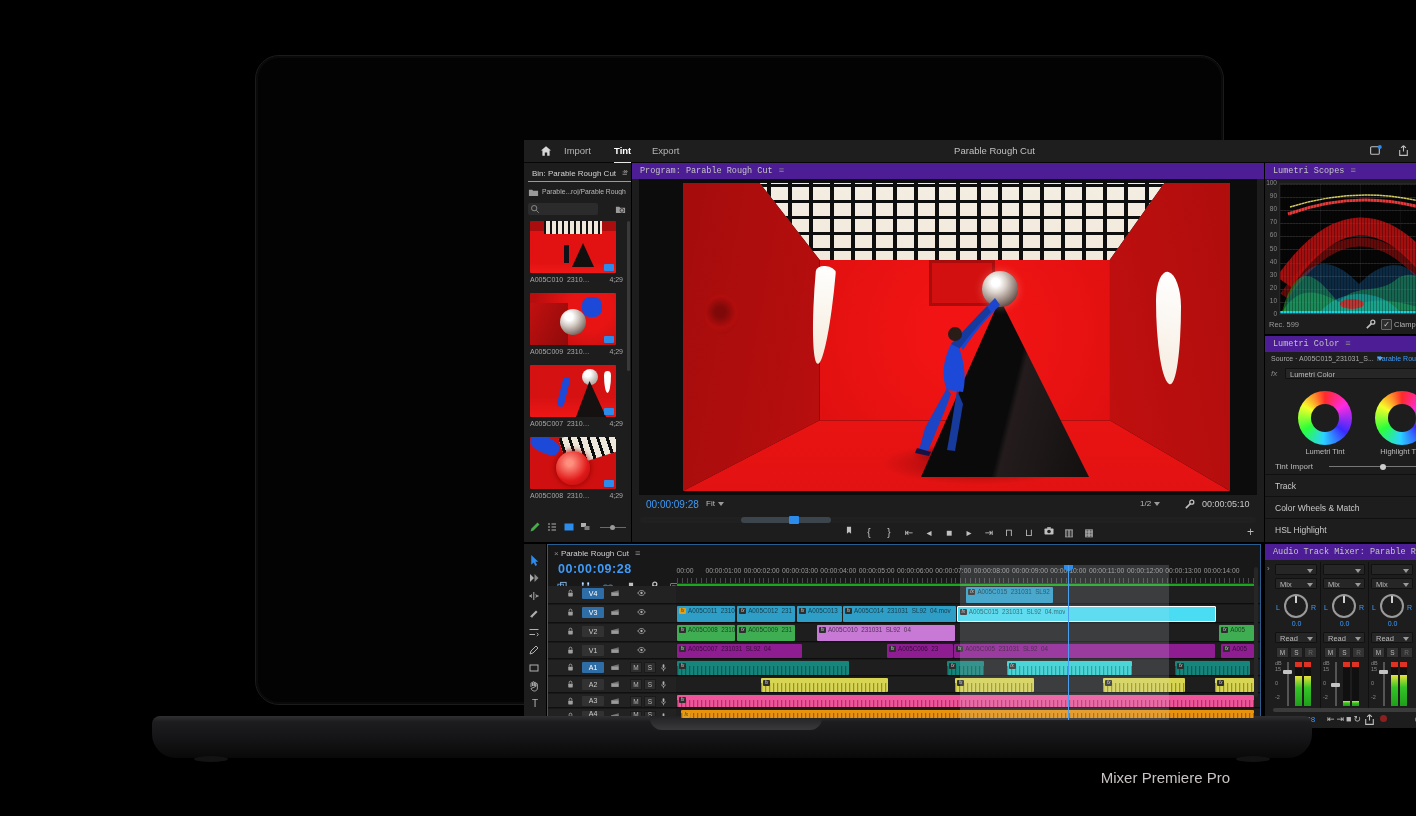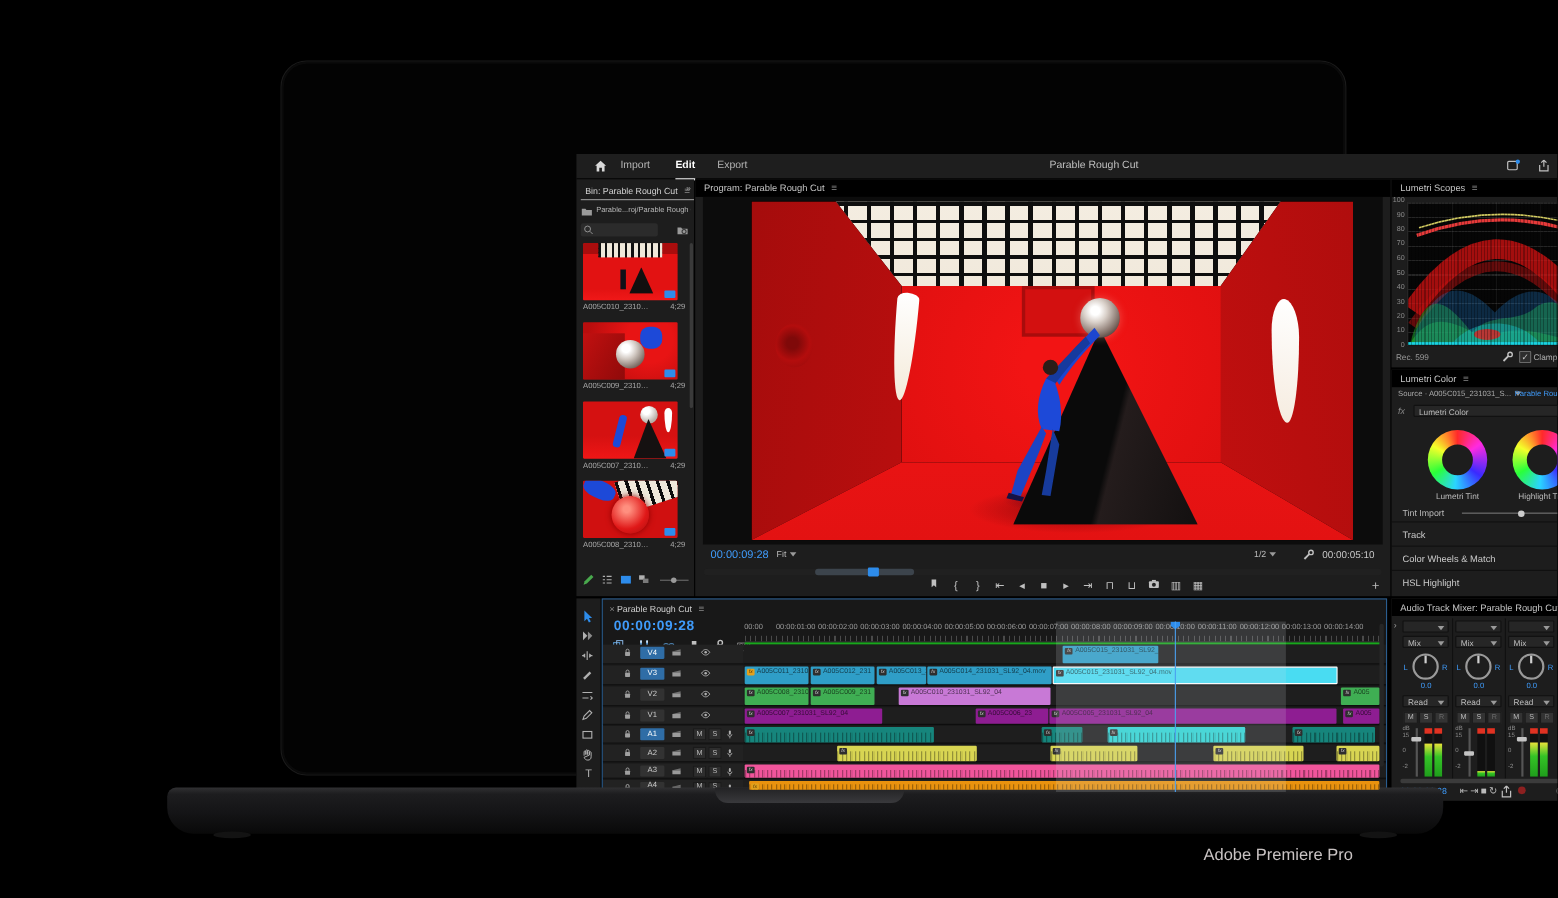--- a/index.html
+++ b/index.html
@@ -13,21 +13,21 @@
         background:linear-gradient(180deg,#303032 0%,#1d1d1f 14%,#141416 55%,#090909 100%);}
   .base-notch{left:498px;top:0;width:172px;height:14px;border-radius:0 0 12px 12px;
         background:linear-gradient(180deg,#222224,#39393c);}
   .foot{top:40px;width:34px;height:6px;border-radius:50%;background:#131313;}
   .brand{left:1050px;top:769px;width:180px;text-align:right;font-size:15px;color:#c9c3c3;}
   .screen-dot{left:263px;top:685px;width:8px;height:8px;border-radius:50%;background:#242424;}
   
   .ui{left:268px;top:84px;width:941px;height:588px;background:#000;font-size:9px;}
   .panel{position:absolute;background:#1d1d1d;overflow:hidden;}
   .phead{position:absolute;left:0;top:0;right:0;height:16px;line-height:16px;padding-left:8px;
-         color:#c4c4c4;font-size:8.5px;background:#000000;white-space:nowrap;}
+         color:#c4c4c4;font-size:8.5px;background:#4c1d95;white-space:nowrap;font-family:Liberation Mono, monospace;}
   .ham{color:#8a8a8a;margin-left:6px;font-size:9px;}
   .caret{display:inline-block;width:0;height:0;border-left:3px solid transparent;
          border-right:3px solid transparent;border-top:4px solid #9a9a9a;margin-left:3px;vertical-align:middle;}
   .ic{display:inline-block;vertical-align:middle;line-height:0;}
   .ic svg{display:block;}
   .tc{color:#3f9bfa;}
   
   .menubar{left:0;top:0;width:941px;height:22px;background:#1e1e1e;border-bottom:1px solid #060606;}
   .mtab{position:absolute;top:0;height:22px;line-height:22px;font-size:9.5px;color:#b5b5b5;}
   .mtab.active{color:#fff;font-weight:bold;border-bottom:2px solid #e8e8e8;}
@@ -166,21 +166,21 @@
 
   <div class="abs bezel">
     <div class="abs ui">
 
       <div class="abs menubar">
         <span class="ic abs" style="left:16px;top:5px;">
             <svg width="12" height="12" viewBox="0 0 12 12">
               <path d="M6 1.2 11 5.6H9.6V10.8H7.2V7.6H4.8V10.8H2.4V5.6H1Z" fill="#d8d8d8"></path>
             </svg>
           </span>
-        <span id="menutabs"><div class="mtab" style="left: 40px;">Import</div><div class="mtab active" style="left: 90px;">Edit</div><div class="mtab" style="left: 128px;">Export</div></span>
+        <span id="menutabs"><div class="mtab" style="left: 40px;">Import</div><div class="mtab active" style="left: 90px;">Tint</div><div class="mtab" style="left: 128px;">Export</div></span>
         <div class="mtitle">Parable Rough Cut</div>
         <span class="ic mricon" style="left:845px;">
             <svg width="13" height="13" viewBox="0 0 12 12">
               <rect x="1.5" y="2.5" width="8" height="7" rx="1" stroke="#c0c0c0" fill="none" stroke-width="1"></rect>
               <circle cx="10" cy="2.8" r="1.8" fill="#2d8ceb"></circle>
             </svg>
           </span>
         <span class="ic mricon" style="left:873px;">
             <svg width="13" height="13" viewBox="0 0 12 12">
               <path d="M6 1.4 8.2 3.6M6 1.4 3.8 3.6M6 1.4V7" stroke="#c0c0c0" fill="none" stroke-width="1"></path>
@@ -851,14 +851,14 @@
     </div>
     <div class="abs screen-dot"></div>
   </div>
 
   <div class="abs base">
     <div class="abs base-notch"></div>
     <div class="abs foot" style="left:42px;"></div>
     <div class="abs foot" style="right:42px;"></div>
   </div>
 
-  <div class="abs brand">Adobe Premiere Pro</div>
+  <div class="abs brand">Mixer Premiere Pro</div>
 </div>
 
 </body></html>

